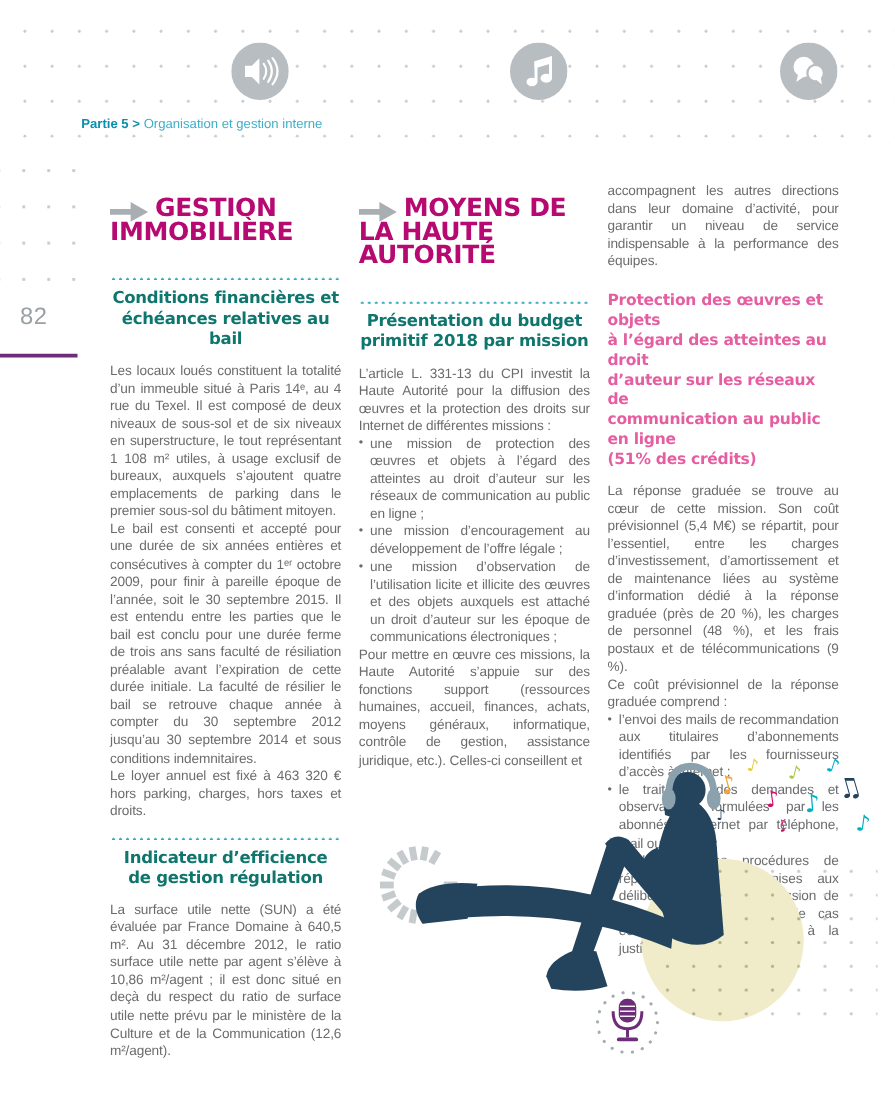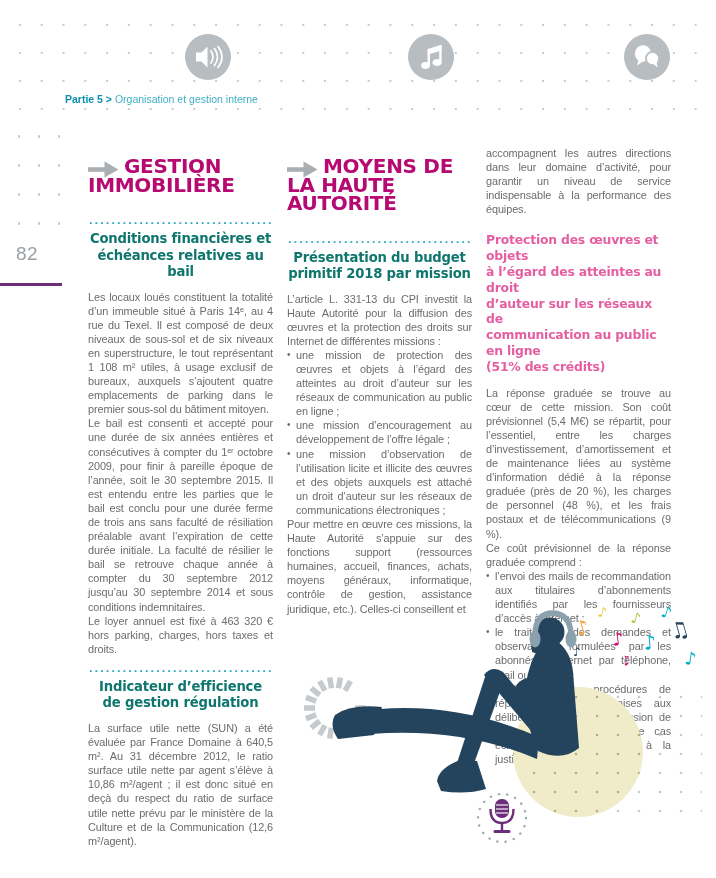--- a/index.html
+++ b/index.html
@@ -135,21 +135,21 @@
       <h2>MOYENS DE
 LA HAUTE AUTORITÉ</h2>
     </div>
     <div class="dotsep"></div>
     <h3>Présentation du budget
 primitif 2018 par mission</h3>
     <p>L’article L. 331-13 du CPI investit la Haute Autorité pour la diffusion des œuvres et la protection des droits sur Internet de différentes missions :</p>
     <ul>
       <li>une mission de protection des œuvres et objets à l’égard des atteintes au droit d’auteur sur les réseaux de communication au public en ligne ;</li>
       <li>une mission d’encouragement au développement de l’offre légale ;</li>
-      <li>une mission d’observation de l’utilisation licite et illicite des œuvres et des objets auxquels est attaché un droit d’auteur sur les réseaux de communications électroniques ;</li>
+      <li>une mission d’observation de l’utilisation licite et illicite des œuvres et des objets auxquels est attaché un droit d’auteur sur les époque de communications électroniques ;</li>
     </ul>
     <p>Pour mettre en œuvre ces missions, la Haute Autorité s’appuie sur des fonctions support (ressources humaines, accueil, finances, achats, moyens généraux, informatique, contrôle de gestion, assistance juridique, etc.). Celles-ci conseillent et</p>
   </div>
 
   <div class="col col3">
     <p>accompagnent les autres directions dans leur domaine d’activité, pour garantir un niveau de service indispensable à la performance des équipes.</p>
     <h4>Protection des œuvres et objets
 à l’égard des atteintes au droit
 d’auteur sur les réseaux de
 communication au public en ligne

